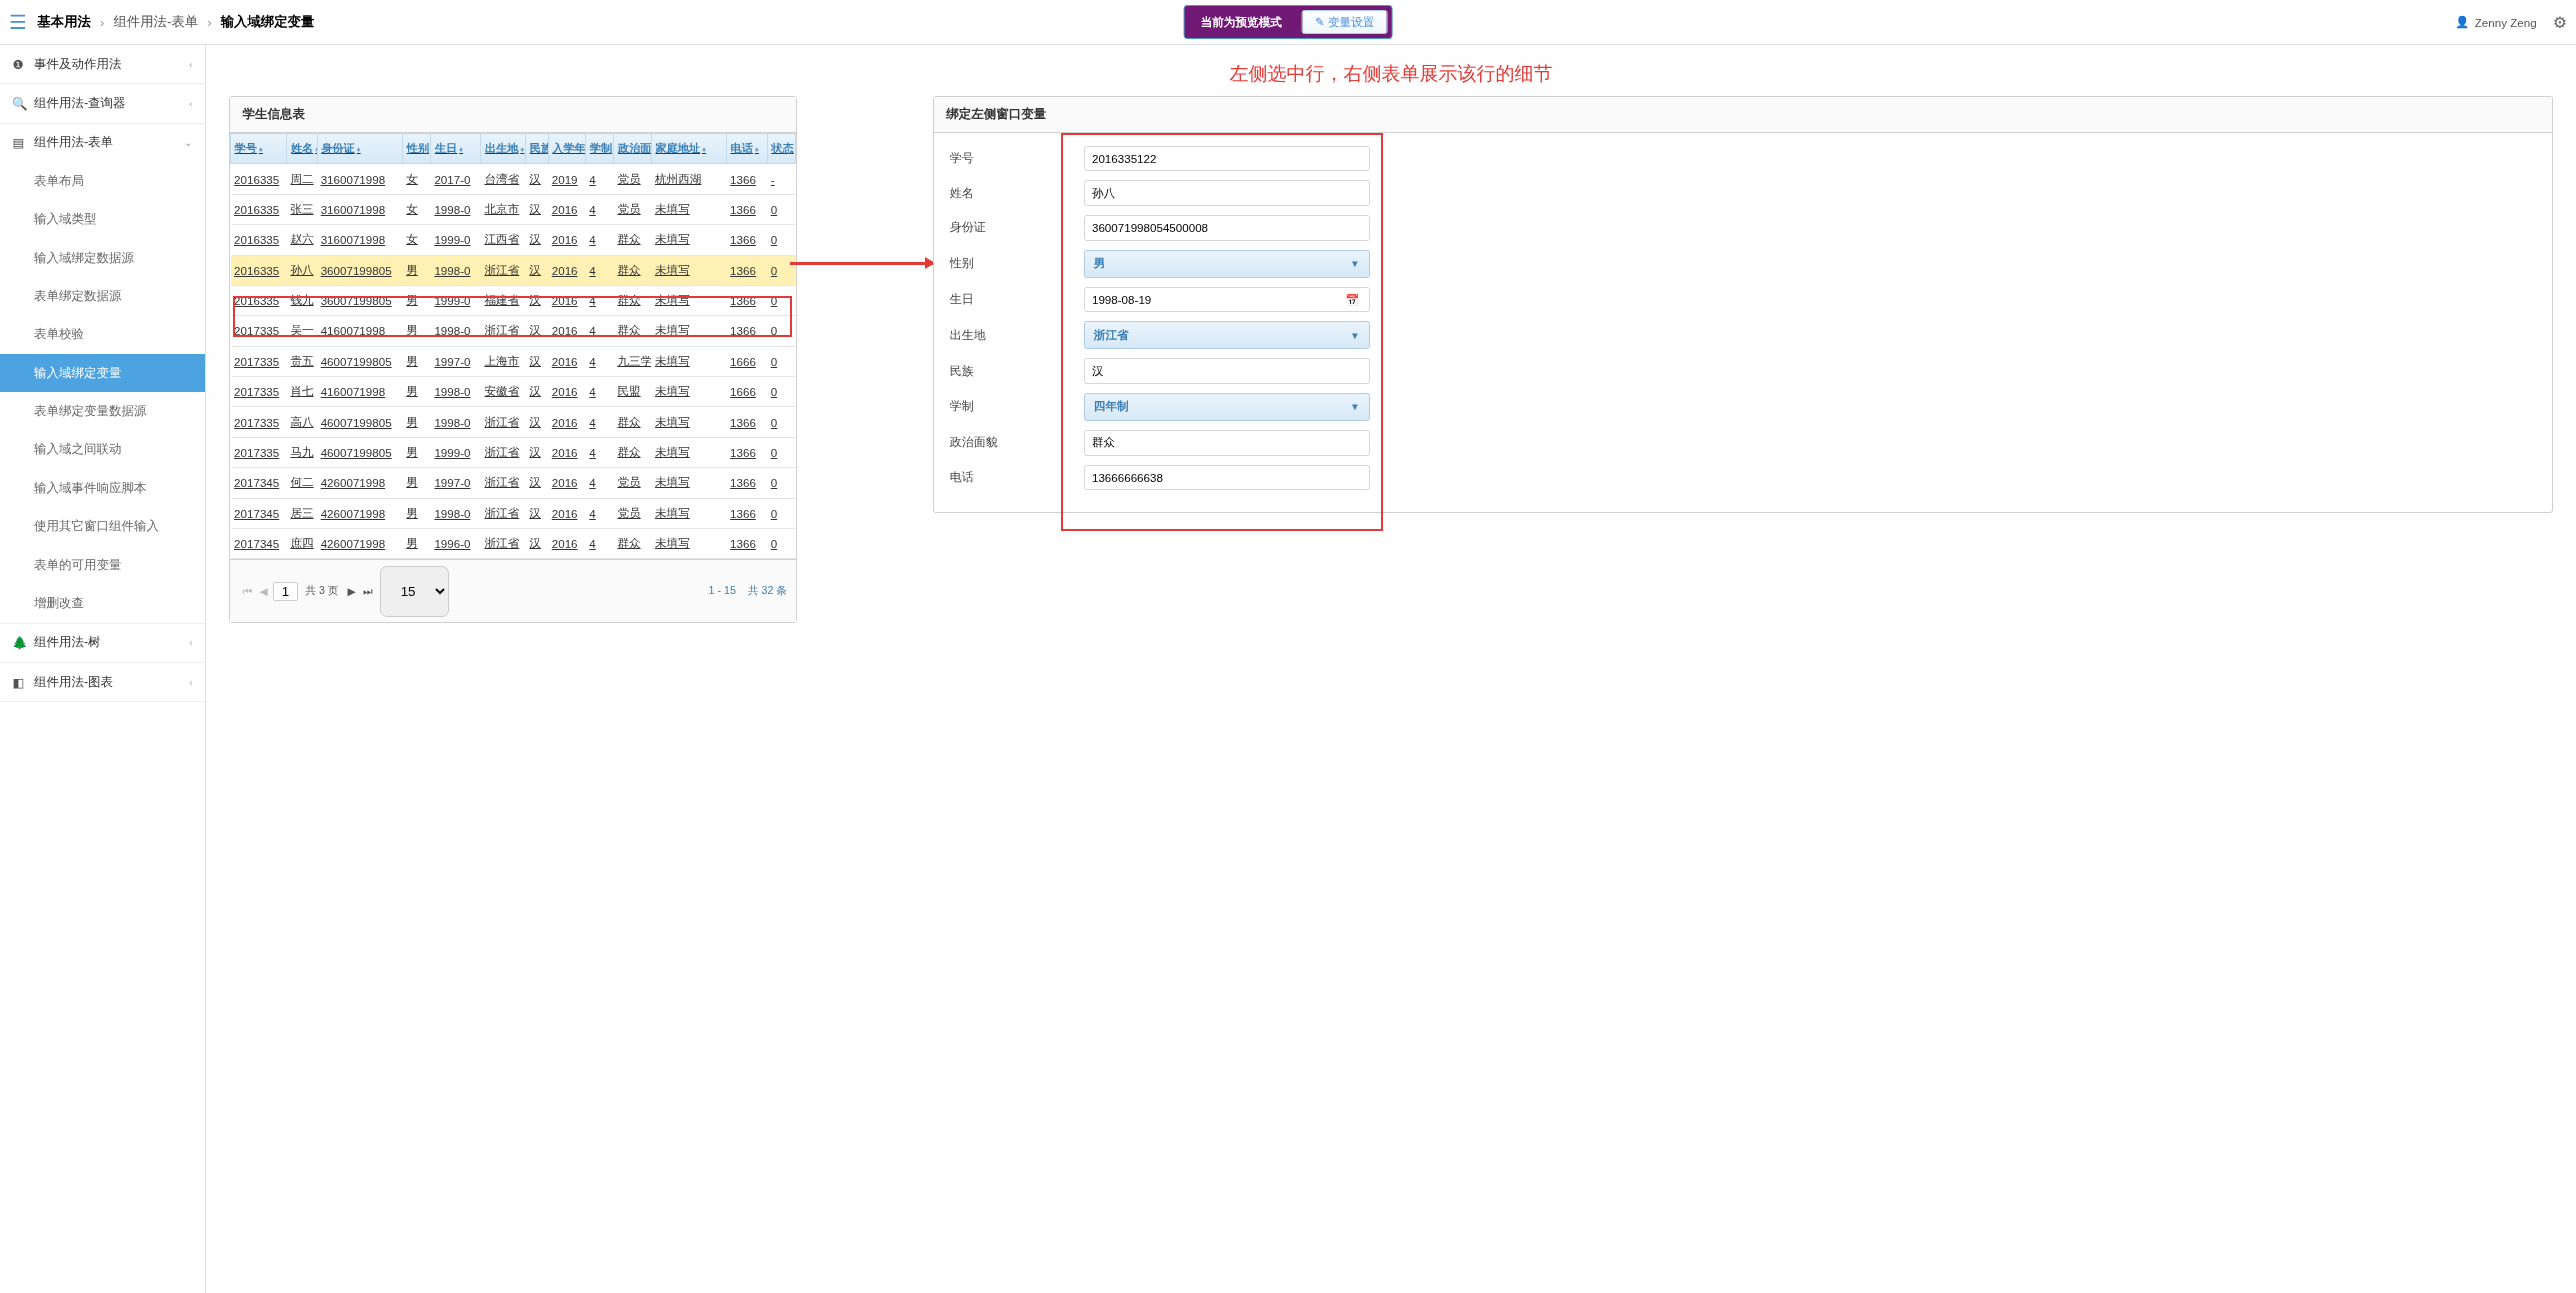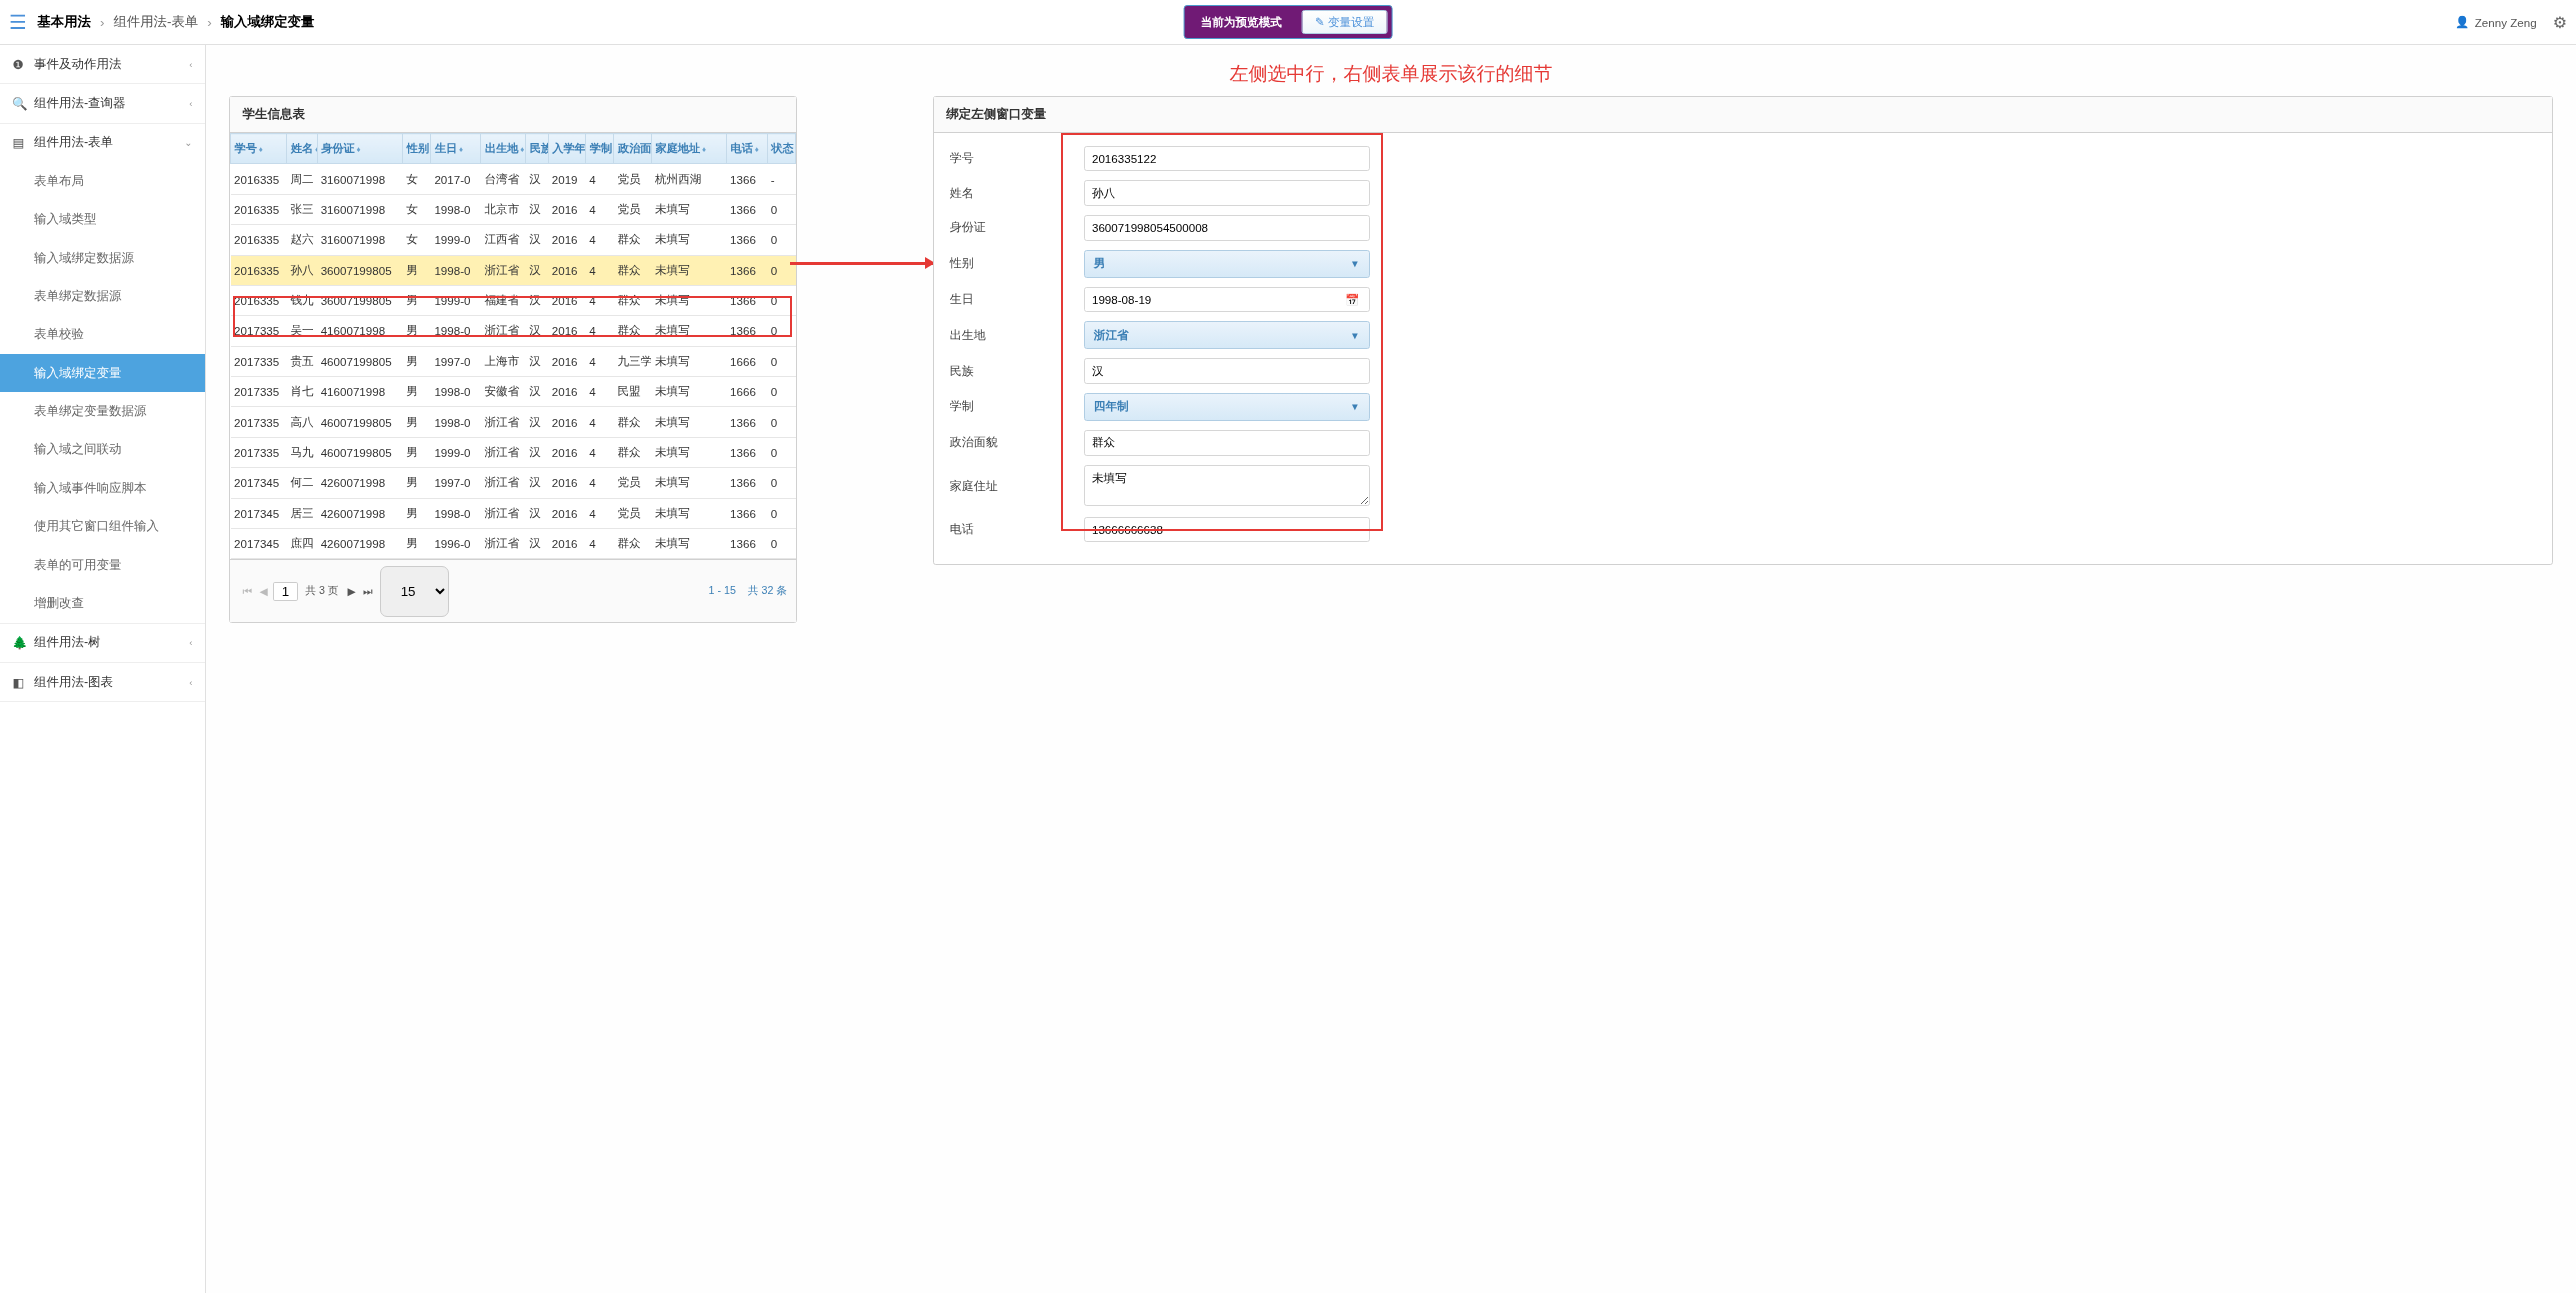--- a/index.html
+++ b/index.html
@@ -38,21 +38,21 @@
     .instruction { text-align: center; color: #e53935; font-size: 19px; margin-bottom: 9px; font-weight: 500; }
     .panels { display: flex; gap: 5.4px; align-items: flex-start; }
     
     .panel { border: 0.9px solid #d0d0d0; border-radius: 2.7px; background: #fff; }
     .panel-head { padding: 9px 12.5px; font-weight: 700; font-size: 12.5px; border-bottom: 0.9px solid #d0d0d0; background: #fafafa; }
     
     .panel-left { flex: 0 0 568px; position: relative; }
     .panel-right { flex: 1; }
     
     
-    .tbl { width: 100%; border-collapse: collapse; table-layout: fixed; }
+    .tbl { width: 100%; border-collapse: collapse; table-layout: fixed; text-decoration: underline; }
     .tbl th { background: linear-gradient(#e9f3fb, #d6e9f7); color: #3b7fb5; font-weight: 600; padding: 7.2px 3.6px; border: 0.9px solid #c5daea; font-size: 11.2px; white-space: nowrap; overflow: hidden; cursor: pointer; text-align: left; }
     .tbl th .sort { font-size: 8px; margin-left: 1.8px; color: #6aa3cf; }
     .tbl td { padding: 7.2px 3.6px; border-bottom: 0.9px solid #e6e6e6; font-size: 11.6px; white-space: nowrap; overflow: hidden; }
     .tbl tbody tr.selected td { background: #fff1b3; }
     
     .red-box-table { position: absolute; border: 2.7px solid #e53935; pointer-events: none; left: 2.7px; right: 4.5px; top: 199px; height: 41px; }
     
     .pager { display: flex; align-items: center; padding: 5.4px 9px; border-top: 0.9px solid #d0d0d0; font-size: 10.7px; color: #555; background: #fafafa; }
     .pager .nav-btn { padding: 1.8px 3.6px; color: #bbb; cursor: pointer; }
     .pager input.page { width: 25px; text-align: center; border: 0.9px solid #ccc; border-radius: 1.8px; padding: 0.9px; margin: 0 1.8px; }
@@ -446,24 +446,20 @@
             <div class="control select-control">
               <span>四年制</span>
               <span class="caret">▼</span>
             </div>
           </div>
           <div class="form-row">
             <label>政治面貌</label>
             <div class="control"><input value="群众" style=""></div>
           </div>
           <div class="form-row">
-            <label>家庭住址</label>
-            <div class="control"><textarea id="ta-address" style="">未填写</textarea></div>
-          </div>
-          <div class="form-row">
             <label>电话</label>
             <div class="control"><input value="13666666638" style=""></div>
           </div>
 
         </div>
         <div class="red-box-form" style="top:36px; left:127px; width:322px; height:398px;"></div>
       </div>
     </div>
   </div>
 </div>

